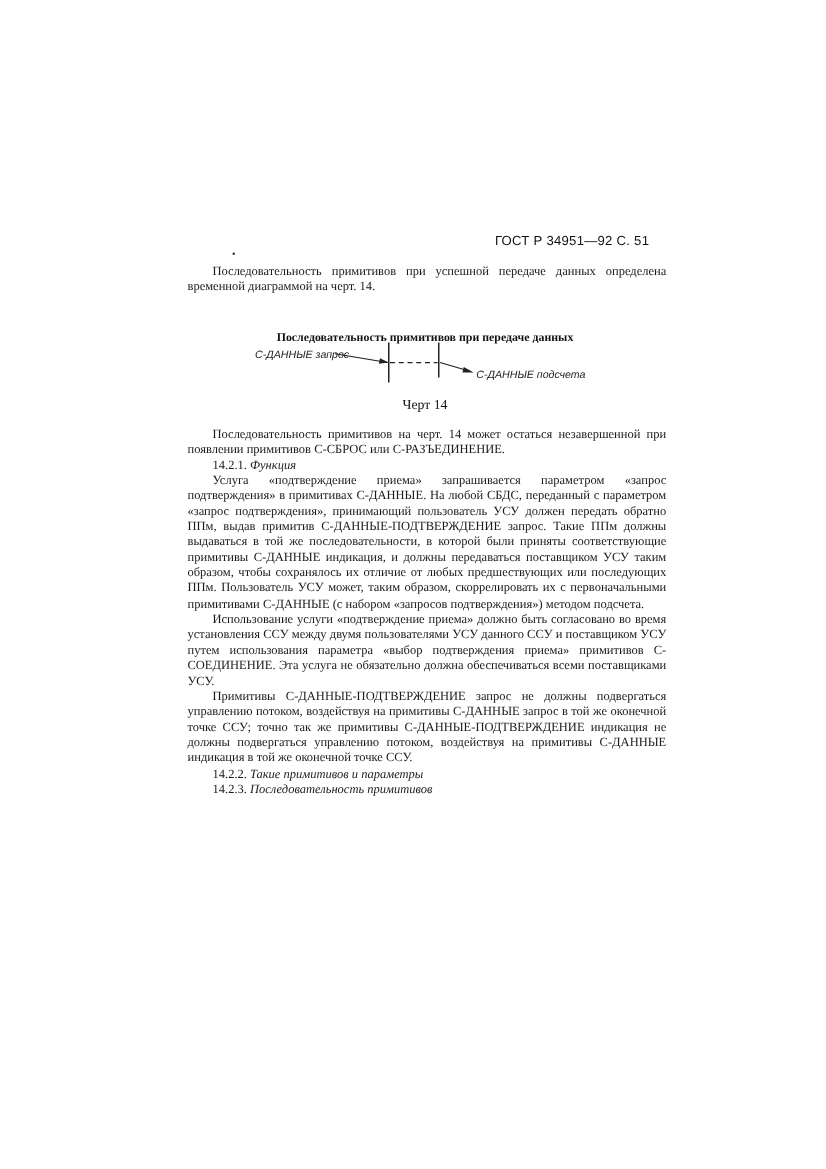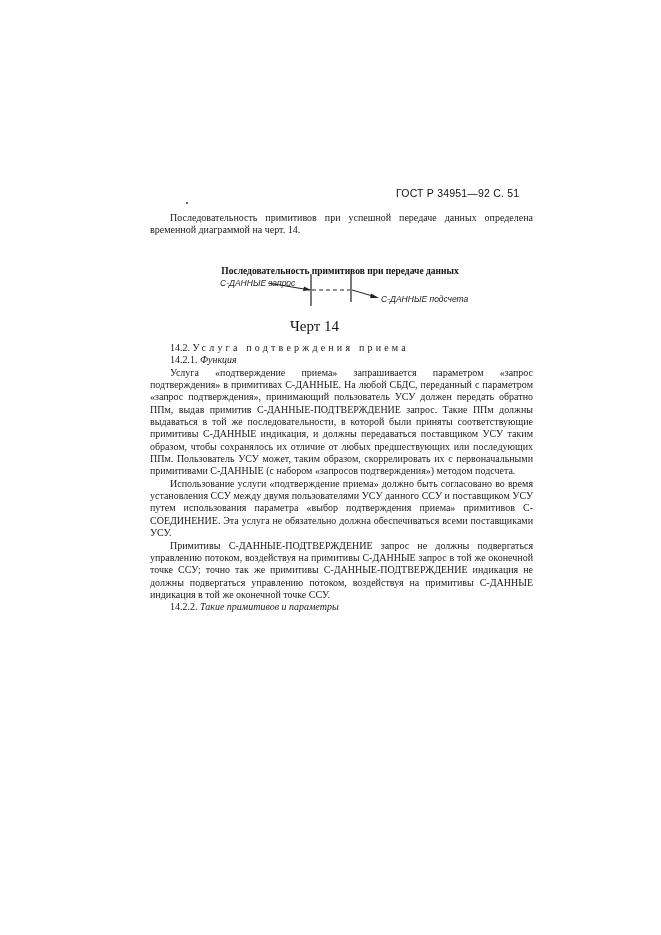--- a/index.html
+++ b/index.html
@@ -26,22 +26,22 @@
   .fig-title {
     position:absolute; left:200px; top:238px; width:280px; text-align:center;
     font-family:"Liberation Serif","DejaVu Serif",serif; font-weight:bold; font-size:9.5px; color:#111;margin-top:28px;
   }
   .fig { position:absolute; left:200px; top:272px; width:280px; height:44px; }
   .fig-label {
     position:absolute; font-family:"Liberation Sans","DejaVu Sans",sans-serif;
     font-style:italic; font-size:8.5px; color:#222; white-space:nowrap;
   }
   .fig-caption {
-    position:absolute; left:290px; top:318px; width:100px; text-align:left;
-    font-family:"Liberation Serif","DejaVu Serif",serif; font-size:15px; color:#111;
+    position:absolute; left:290px; top:318px; width:100px; text-align:center;
+    font-family:"Liberation Serif","DejaVu Serif",serif; font-size:11px; color:#111;
   }
 </style>
 </head>
 <body>
 
 <div class="page-header">ГОСТ Р 34951—92 С. 51</div>
 <div class="dot"></div>
 
 <div class="body-text" style="top:212px;">
   <p>Последовательность примитивов при успешной передаче данных определена временной диаграммой на черт. 14.</p>
@@ -56,35 +56,36 @@
     <line x1="151" y1="2" x2="151" y2="30" stroke="#222" stroke-width="1.2"></line>
 
     <line x1="68" y1="11" x2="110" y2="18" stroke="#222" stroke-width="1"></line>
     <polygon points="111,18 104,14.5 103,19" fill="#222"></polygon>
 
     <line x1="112" y1="18" x2="150" y2="18" stroke="#222" stroke-width="1" stroke-dasharray="4,3"></line>
 
     <line x1="152" y1="18" x2="176" y2="25" stroke="#222" stroke-width="1"></line>
     <polygon points="179,26 171,21.5 170,26" fill="#222"></polygon>
   </svg>
-  <span class="fig-label" style="left:20px; top:6px;">С-ДАННЫЕ запрос</span>
+  <span class="fig-label" style="left:4px; top:6px;">С-ДАННЫЕ запрос</span>
   <span class="fig-label" style="left:181px; top:22px;">С-ДАННЫЕ подсчета</span>
 </div>
 
 <div class="fig-caption">Черт 14</div>
 
 <div class="body-text" style="top:342px;">
-  <p class="heading">
-    <span>14.2.</span>
-    <span class="spaced">Услуга подтверждения приема</span>
-  </p>
+  <p>Последовательность примитивов на черт. 14 может остаться незавершенной при появлении примитивов С-СБРОС или С-РАЗЪЕДИНЕНИЕ.</p>
   <p class="heading">
     <span>14.2.1.</span>
     <span class="ital">Функция</span>
   </p>
   <p>Услуга «подтверждение приема» запрашивается параметром «запрос подтверждения» в примитивах С-ДАННЫЕ. На любой СБДС, переданный с параметром «запрос подтверждения», принимающий пользователь УСУ должен передать обратно ППм, выдав примитив С-ДАННЫЕ-ПОДТВЕРЖДЕНИЕ запрос. Такие ППм должны выдаваться в той же последовательности, в которой были приняты соответствующие примитивы С-ДАННЫЕ индикация, и должны передаваться поставщиком УСУ таким образом, чтобы сохранялось их отличие от любых предшествующих или последующих ППм. Пользователь УСУ может, таким образом, скоррелировать их с первоначальными примитивами С-ДАННЫЕ (с набором «запросов подтверждения») методом подсчета.</p>
   <p>Использование услуги «подтверждение приема» должно быть согласовано во время установления ССУ между двумя пользователями УСУ данного ССУ и поставщиком УСУ путем использования параметра «выбор подтверждения приема» примитивов С-СОЕДИНЕНИЕ. Эта услуга не обязательно должна обеспечиваться всеми поставщиками УСУ.</p>
   <p>Примитивы С-ДАННЫЕ-ПОДТВЕРЖДЕНИЕ запрос не должны подвергаться управлению потоком, воздействуя на примитивы С-ДАННЫЕ запрос в той же оконечной точке ССУ; точно так же примитивы С-ДАННЫЕ-ПОДТВЕРЖДЕНИЕ индикация не должны подвергаться управлению потоком, воздействуя на примитивы С-ДАННЫЕ индикация в той же оконечной точке ССУ.</p>
   <p class="heading">
     <span>14.2.2.</span>
     <span class="ital">Такие примитивов и параметры</span>
   </p>
+  <p class="heading">
+    <span>14.2.3.</span>
+    <span class="ital">Последовательность примитивов</span>
+  </p>
 </div>
 
 </body></html>

